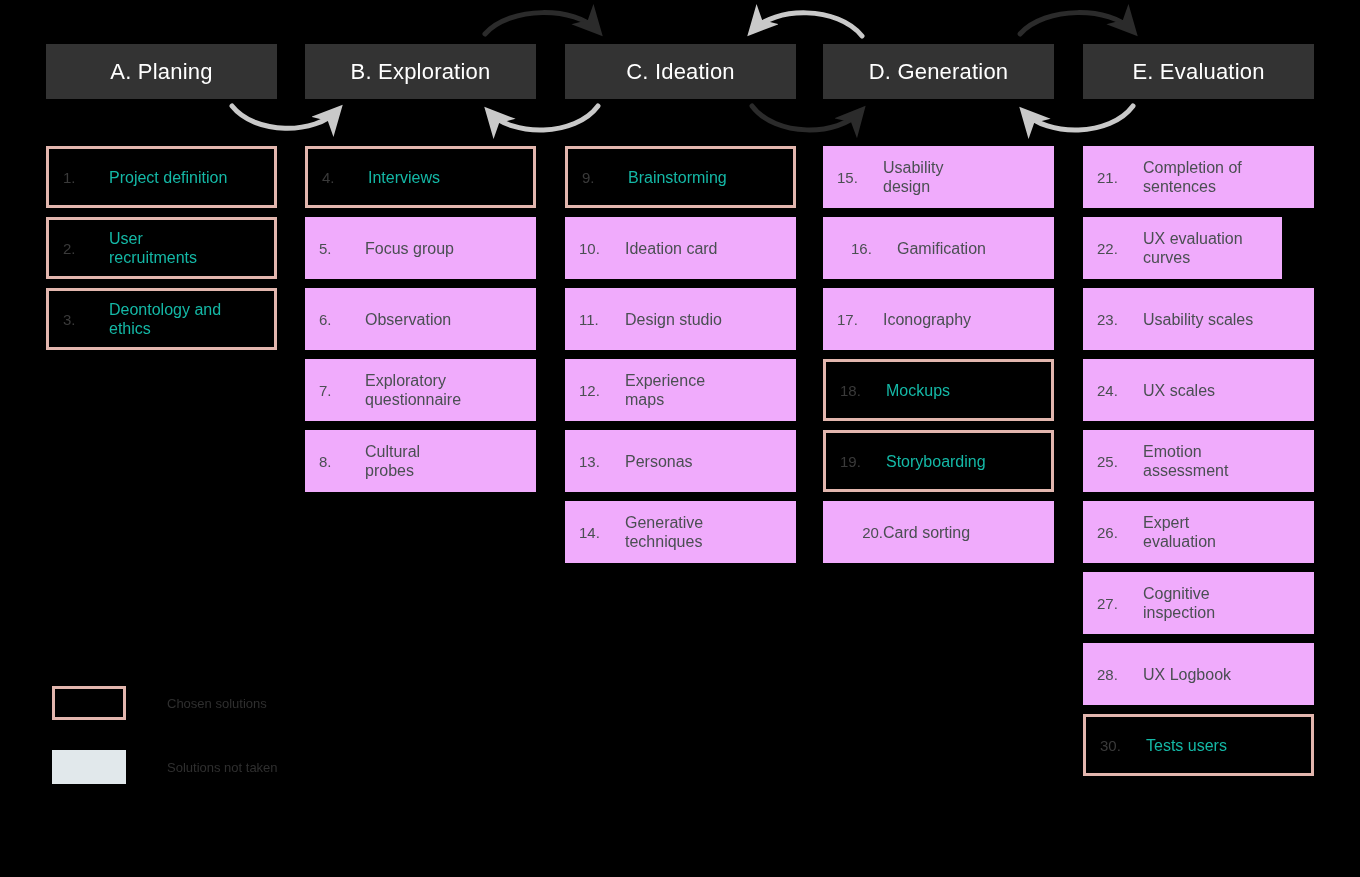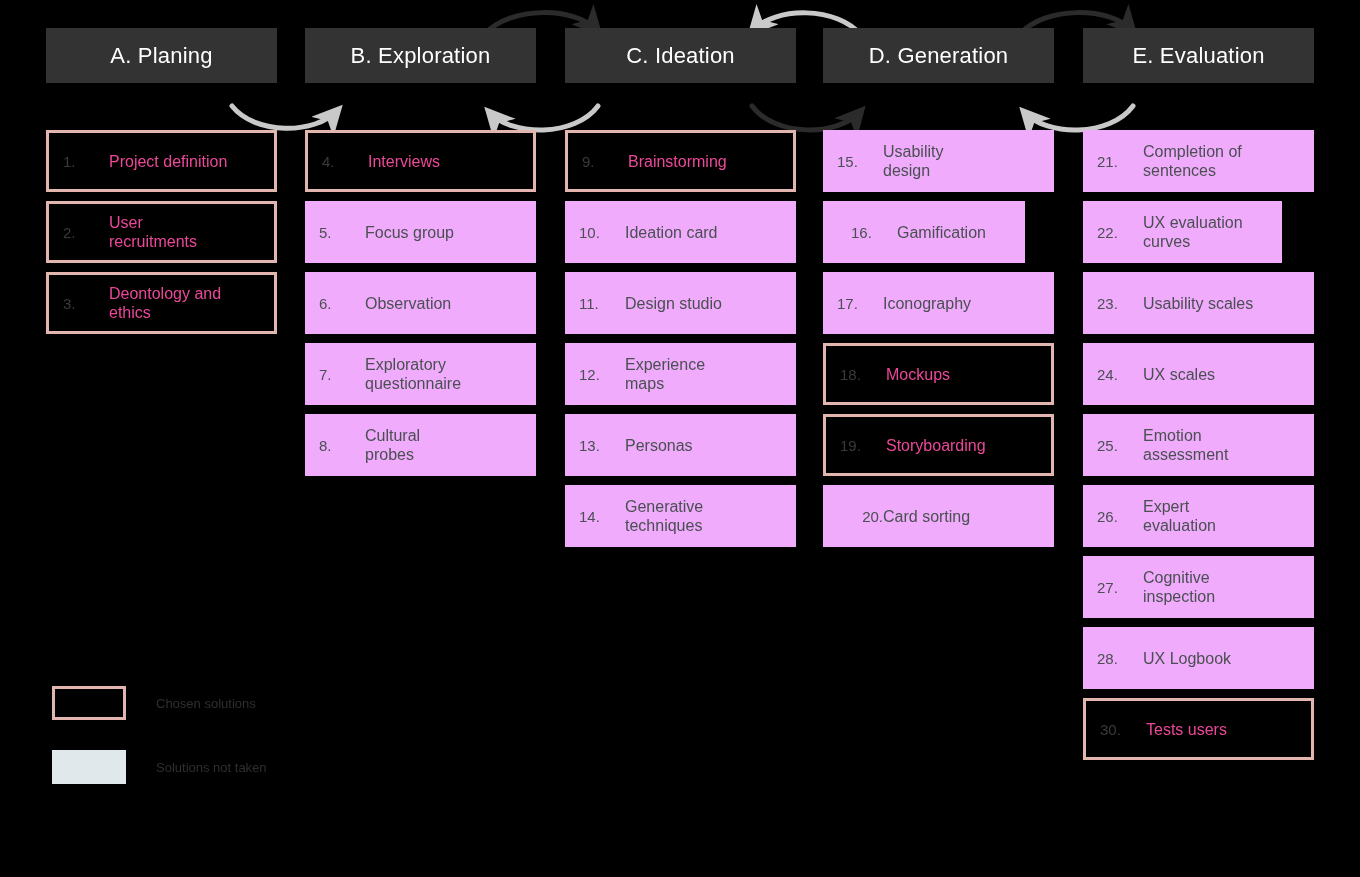--- a/index.html
+++ b/index.html
@@ -29,21 +29,21 @@
     position: absolute;
     left: 0; top: 0;
     width: 1360px;
     height: 877px;
     pointer-events: none;
   }
 
   
   .column {
     position: absolute;
-    top: 28px;
+    top: 44px;
   }
   .col-head {
     background: #333333;
     color: #ffffff;
     height: 55px;
     display: flex;
     align-items: center;
     justify-content: center;
     font-size: 22px;
     font-weight: 400;
@@ -82,21 +82,21 @@
   .item.chosen .num {
     color: #3a3a3a;
   }
   .item .label {
     font-size: 16px;
     line-height: 19px;
     color: #4a4f52;
     white-space: pre-line;
   }
   .item.chosen .label {
-    color: #ec4899;
+    color: #14b8a6;
   }
 
   
   #legend {
     position: absolute;
     left: 52px;
     top: 686px;
   }
   .legend-row {
     display: flex;
@@ -111,21 +111,21 @@
     flex: 0 0 74px;
   }
   .swatch.chosen {
     background: #000000;
     border: 3px solid #E2B6AE;
   }
   .swatch.notchosen {
     background: #E1E8EB;
   }
   .legend-label {
-    margin-left: 30px;
+    margin-left: 41px;
     font-size: 13px;
     color: #2f2f2f;
     white-space: nowrap;
   }
 </style>
 </head>
 <body>
 
 <div id="board">
 
@@ -233,21 +233,21 @@
         </div>
       </div>
       <div class="column" style="left: 823px; width: 231px;">
         <div class="col-head" style="width: 231px;">D. Generation</div>
         <div class="items" style="width: 231px;">
           <div class="item notchosen" style="width: 231px; height: 62px;">
             <span class="num">15.</span>
             <span class="label">Usability
 design</span>
           </div>
-          <div class="item notchosen" style="width: 202px; height: 62px; padding-left: 28px;">
+          <div class="item notchosen" style="width: 231px; height: 62px; padding-left: 28px;">
             <span class="num">16.</span>
             <span class="label">Gamification</span>
           </div>
           <div class="item notchosen" style="width: 231px; height: 62px;">
             <span class="num">17.</span>
             <span class="label">Iconography</span>
           </div>
           <div class="item chosen" style="width: 231px; height: 62px;">
             <span class="num">18.</span>
             <span class="label">Mockups</span>

